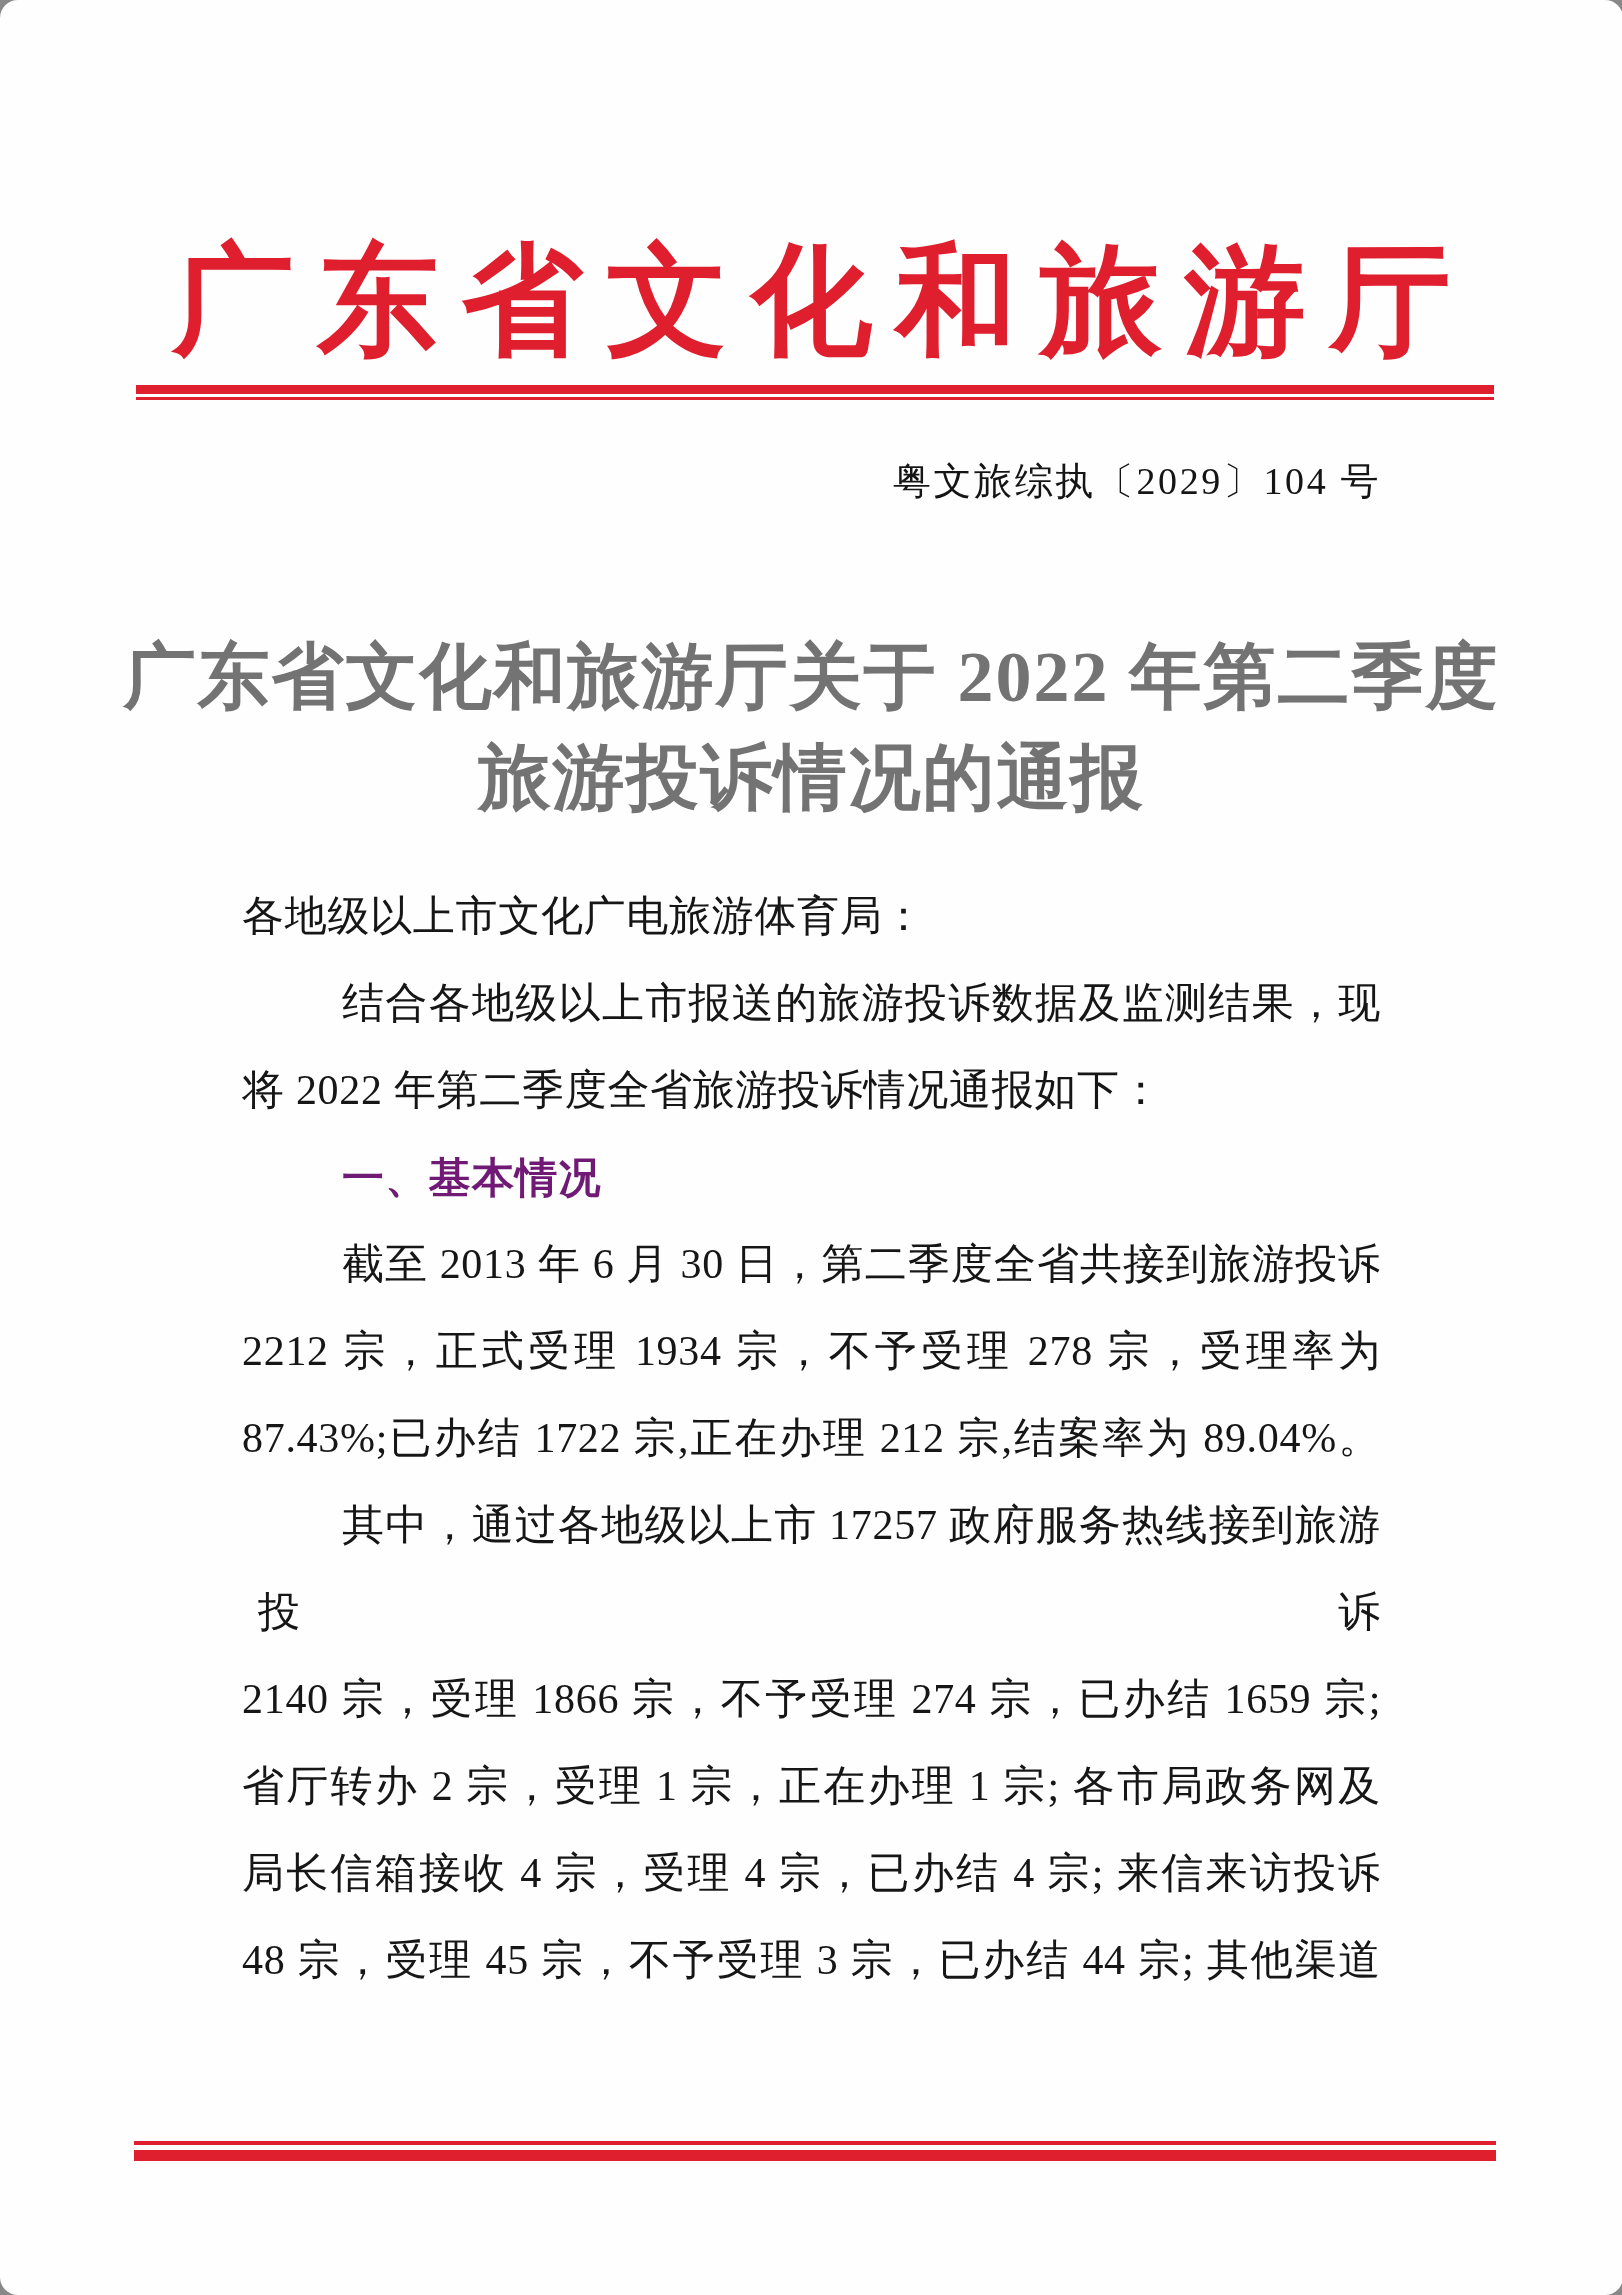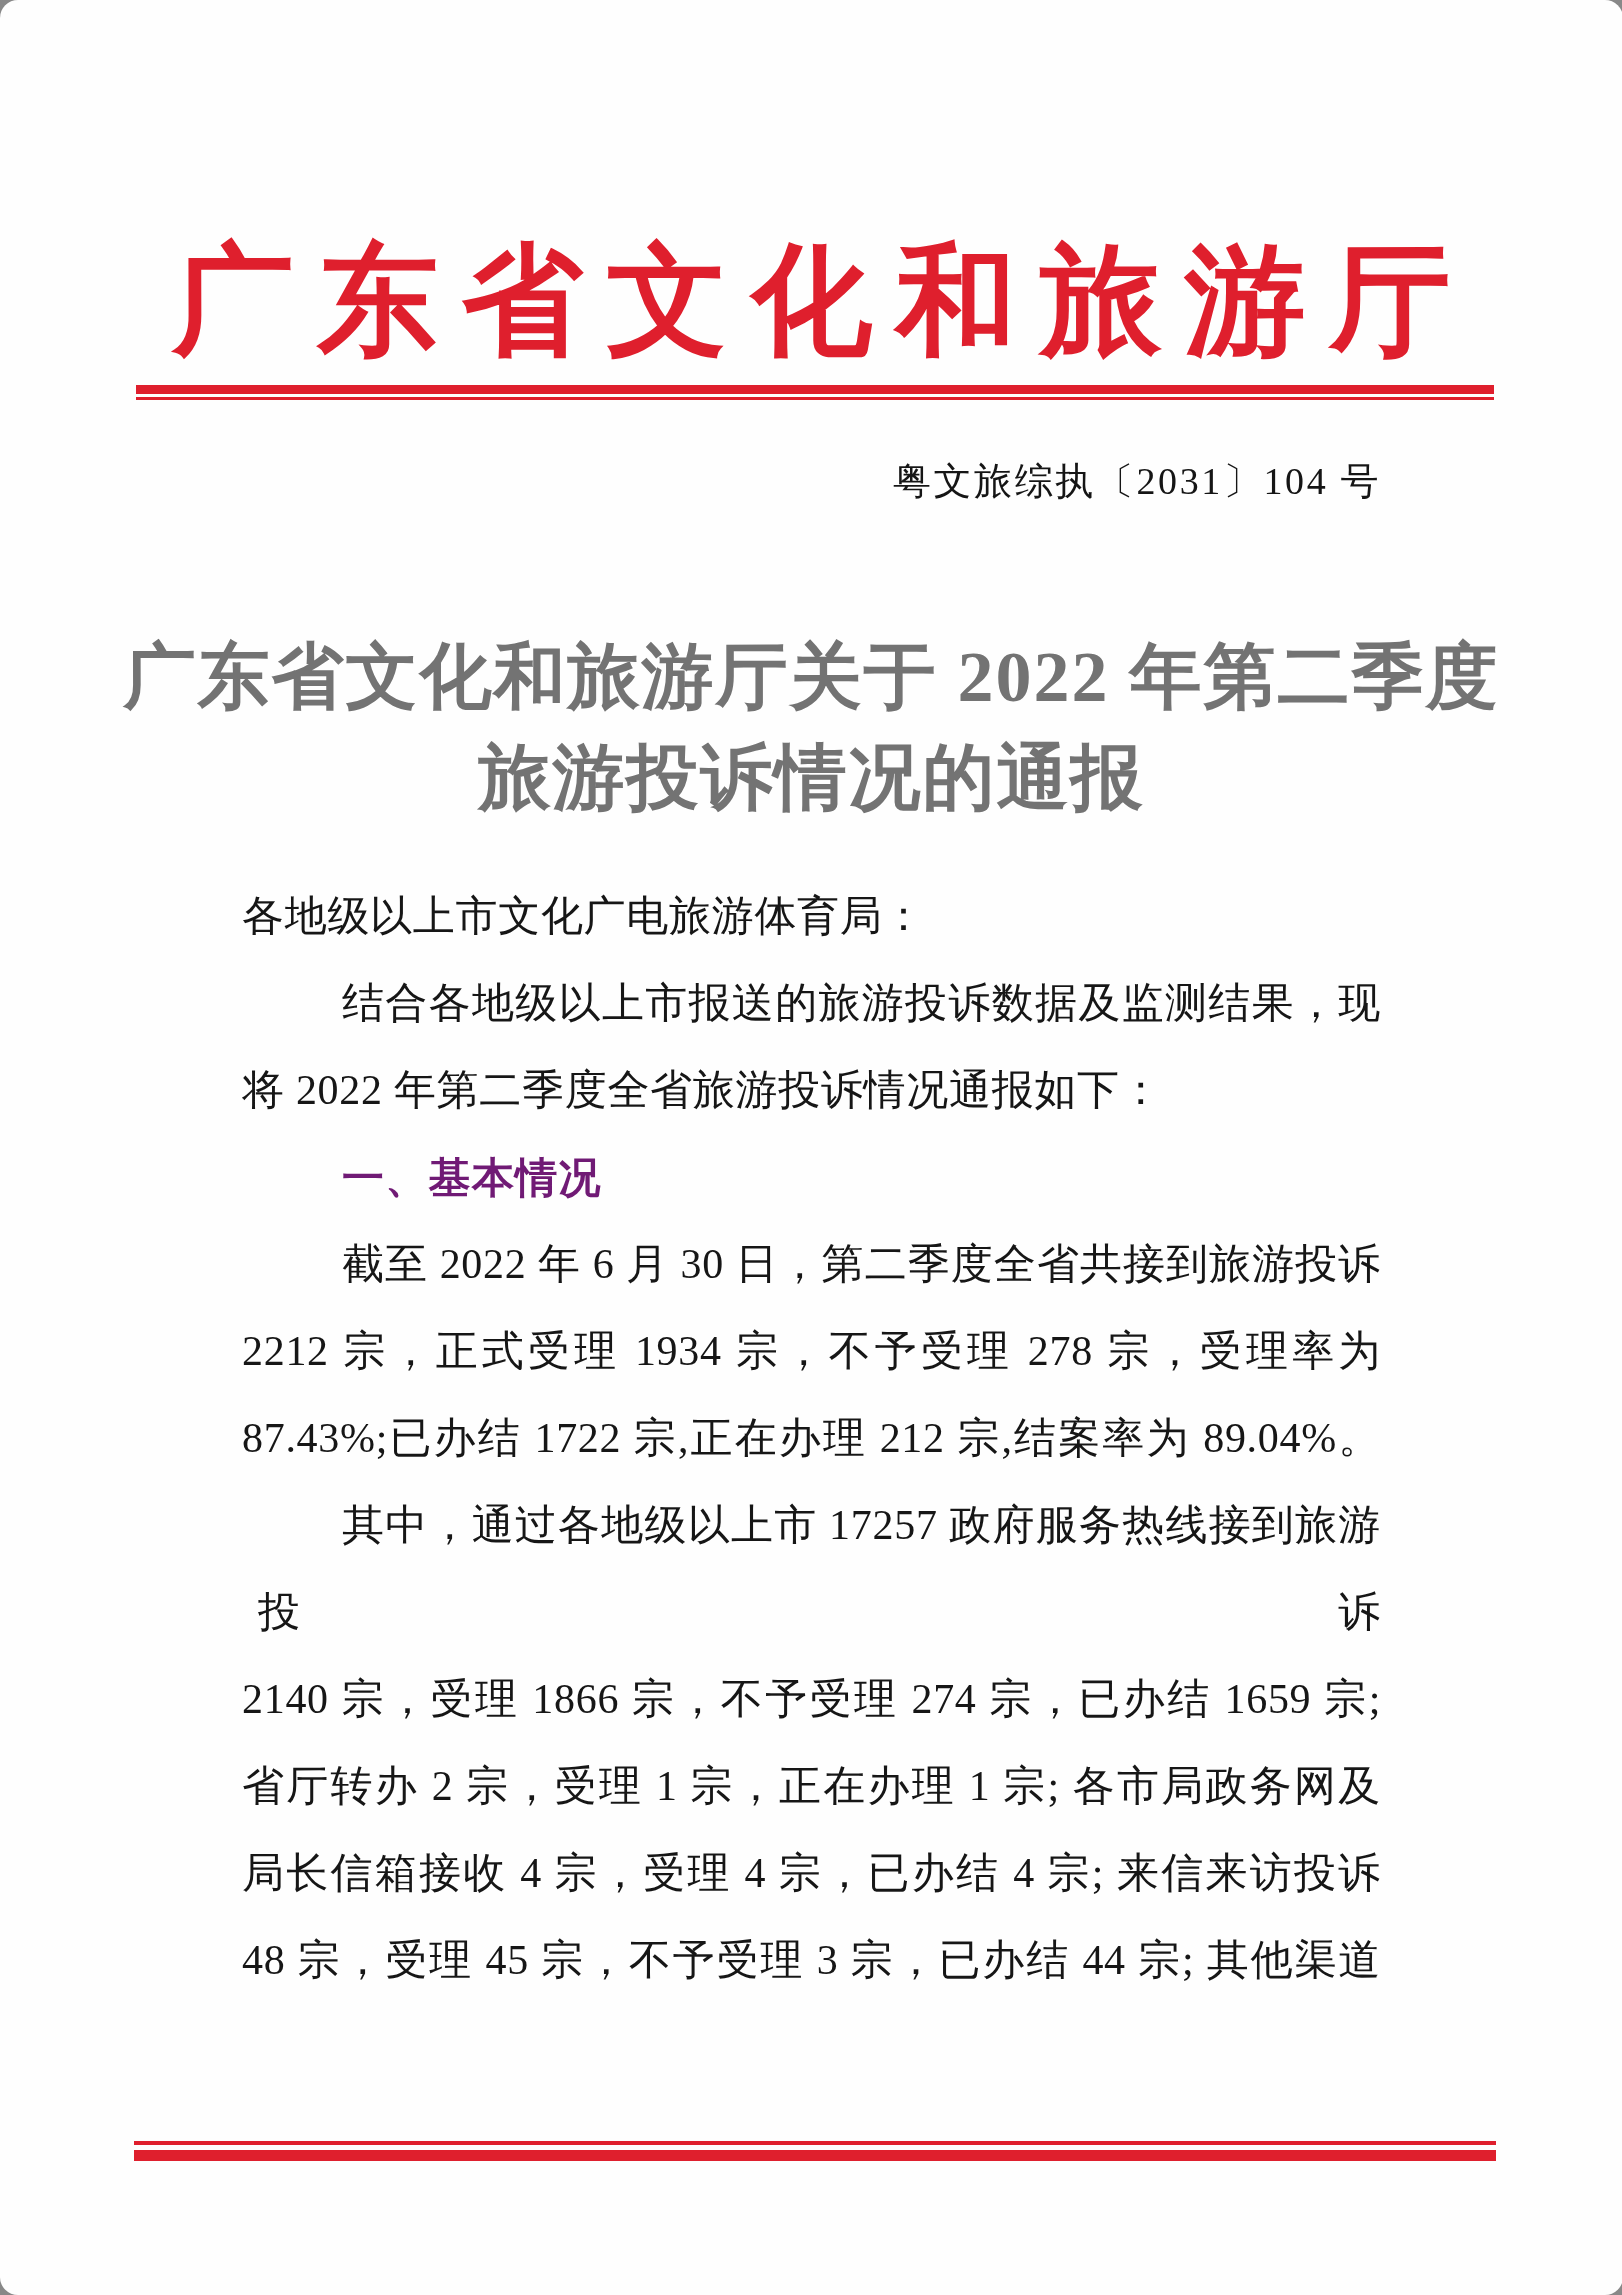--- a/index.html
+++ b/index.html
@@ -90,33 +90,33 @@
 </head>
 <body>
 
 <div class="page">
 
   <div class="masthead">广东省文化和旅游厅</div>
 
   <div class="rule rule-top-thick"></div>
   <div class="rule rule-top-thin"></div>
 
-  <div class="doc-number">粤文旅综执〔2031〕104 号</div>
+  <div class="doc-number">粤文旅综执〔2029〕104 号</div>
 
   <div class="title">
     <div class="t-line">广东省文化和旅游厅关于 2022 年第二季度</div>
     <div class="t-line">旅游投诉情况的通报</div>
   </div>
 
   <div class="body-text">
       <div class="line">各地级以上市文化广电旅游体育局：</div>
       <div class="line indent just">结合各地级以上市报送的旅游投诉数据及监测结果，现</div>
       <div class="line">将 2022 年第二季度全省旅游投诉情况通报如下：</div>
       <div class="line indent heading">一、基本情况</div>
-      <div class="line indent just">截至 2022 年 6 月 30 日，第二季度全省共接到旅游投诉</div>
+      <div class="line indent just">截至 2013 年 6 月 30 日，第二季度全省共接到旅游投诉</div>
       <div class="line just">2212 宗，正式受理 1934 宗，不予受理 278 宗，受理率为</div>
       <div class="line just">87.43%;已办结 1722 宗,正在办理 212 宗,结案率为 89.04%。</div>
       <div class="line indent just">其中，通过各地级以上市 17257 政府服务热线接到旅游投诉</div>
       <div class="line just">2140 宗，受理 1866 宗，不予受理 274 宗，已办结 1659 宗;</div>
       <div class="line just">省厅转办 2 宗，受理 1 宗，正在办理 1 宗; 各市局政务网及</div>
       <div class="line just">局长信箱接收 4 宗，受理 4 宗，已办结 4 宗; 来信来访投诉</div>
       <div class="line just">48 宗，受理 45 宗，不予受理 3 宗，已办结 44 宗; 其他渠道</div>
     </div>
 
   <div class="rule rule-bottom-thin"></div>

